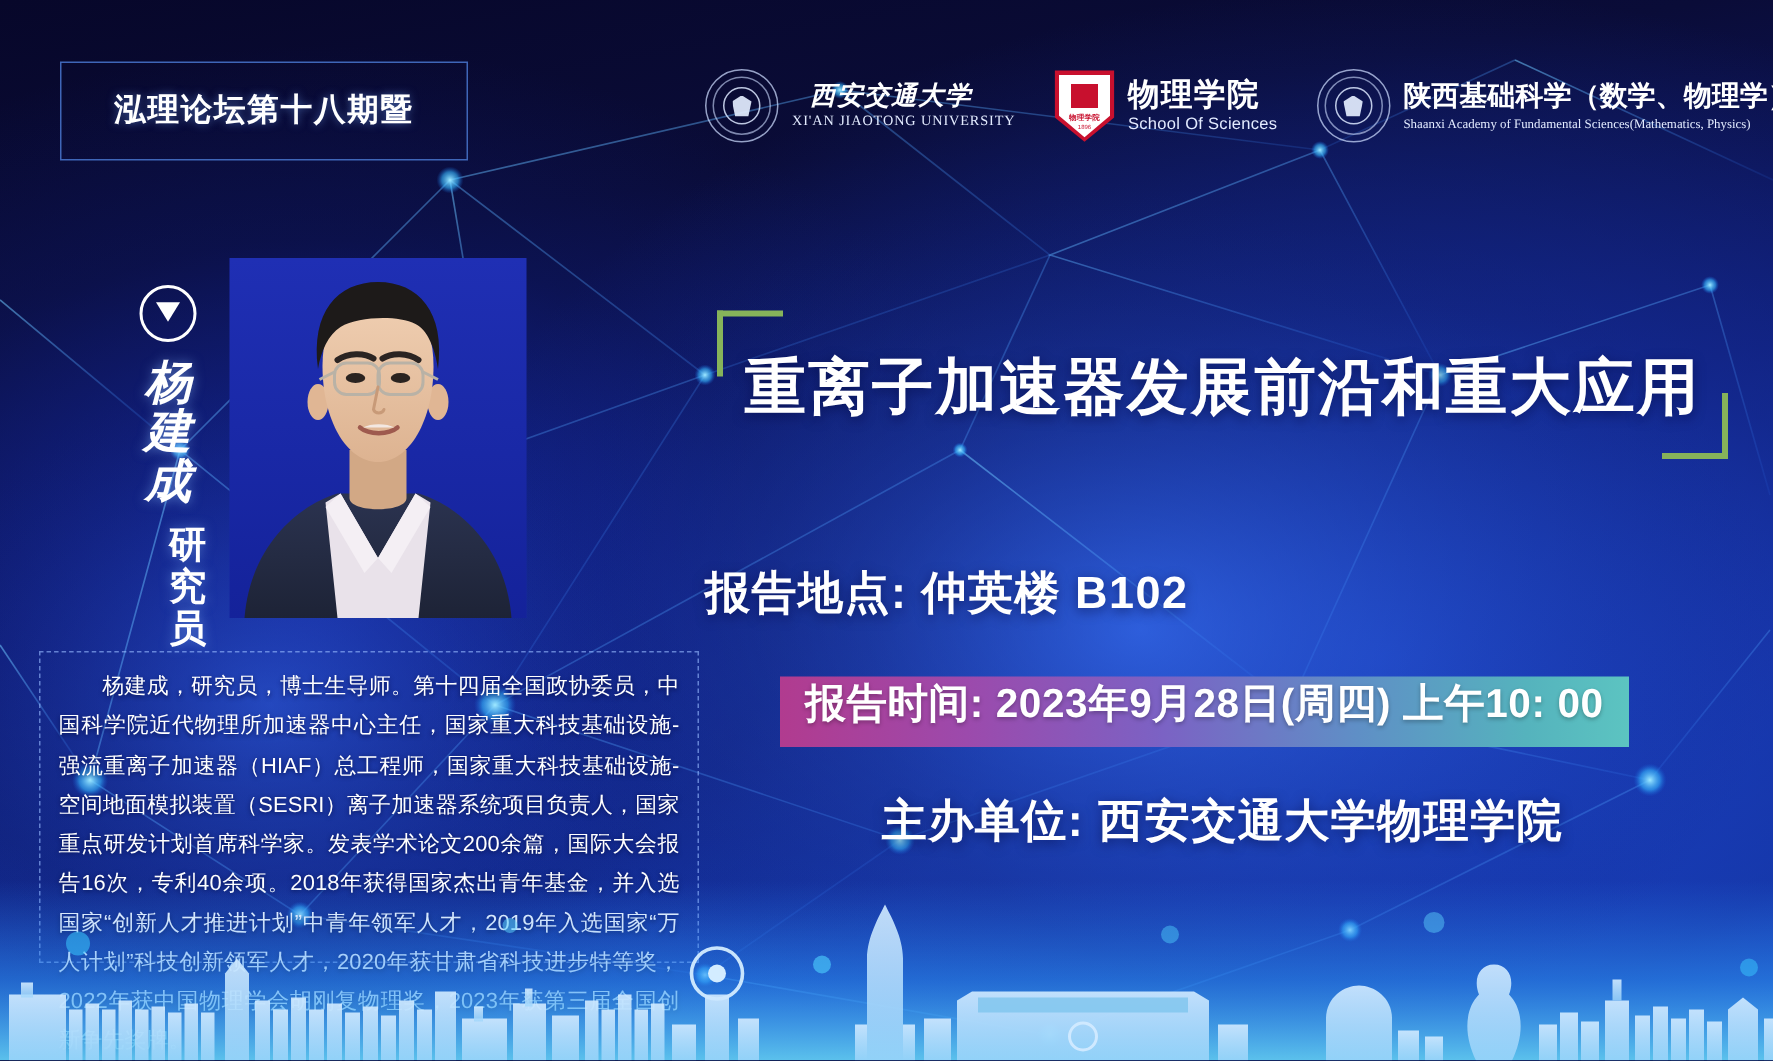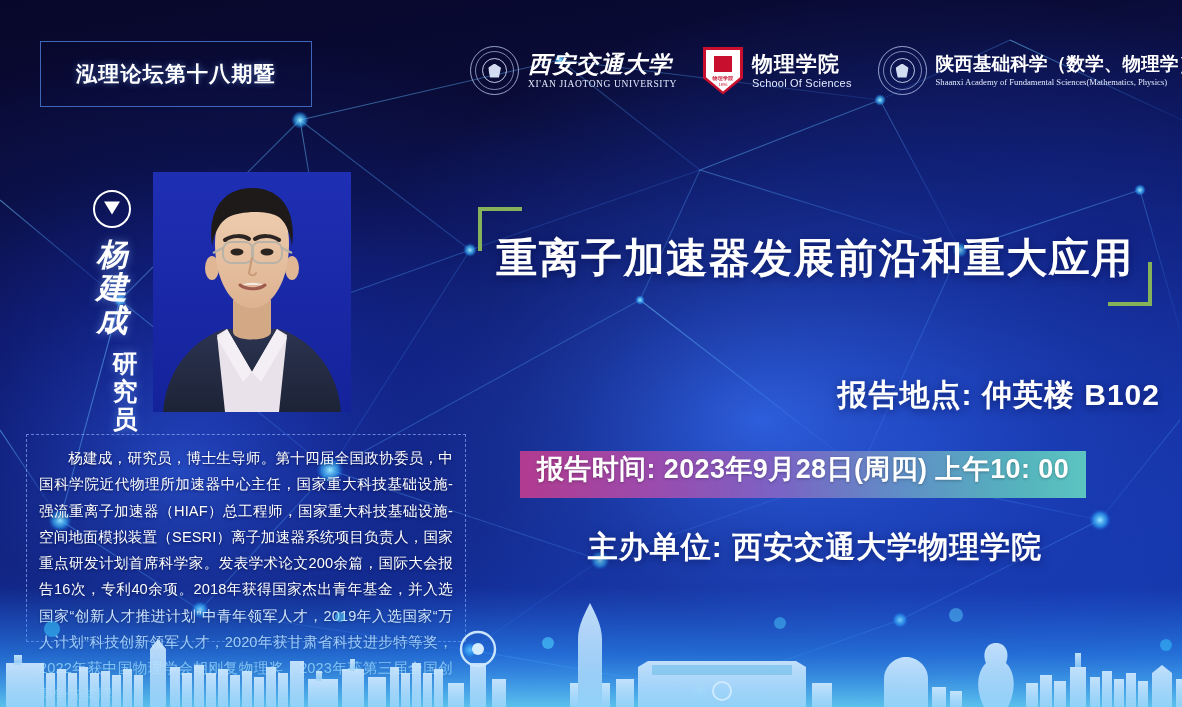--- a/index.html
+++ b/index.html
@@ -56,21 +56,21 @@
   .shield .sh-inner{position:absolute;left:3px;right:3px;top:3px;bottom:3px;
     background:#ffffff;
     clip-path:polygon(0 0,100% 0,100% 66%,50% 100%,0 66%);}
   .shield .sh-bar{position:absolute;left:8px;right:8px;top:6px;height:16px;background:#c8102e;}
   .shield .sh-t1{position:absolute;left:0;right:0;top:25px;text-align:center;
     font-size:5px;color:#c8102e;font-weight:bold;letter-spacing:.2px;}
   .shield .sh-t2{position:absolute;left:0;right:0;top:32px;text-align:center;
     font-size:4px;color:#c8102e;}
 
   .logo-txt .cn{color:#fff;font-size:21px;font-weight:bold;letter-spacing:1px;line-height:1.1;white-space:nowrap;}
-  .logo-txt .cn.script{font-family:"Liberation Serif","DejaVu Serif",serif;font-style:italic;font-size:23px;}
+  .logo-txt .cn.script{font-family:"Liberation Serif","DejaVu Serif",serif;font-style:italic;font-size:17px;margin-left:12px;}
   .logo-txt .en{color:#e3ebff;font-size:9.5px;letter-spacing:.6px;margin-top:2px;white-space:nowrap;
       font-family:Liberation Serif, serif;}
   .logo-txt .en.sans{font-family:"Liberation Sans",sans-serif;font-size:11px;letter-spacing:.2px;}
 
   .logo-txt .cn.small{font-size:18.5px;letter-spacing:.2px;}
   .logo-txt .en.tiny{font-size:8.6px;letter-spacing:0;}
 
   
   .vname{position:absolute;left:82px;top:190px;width:60px;text-align:center;}
   .vname .badge-y{
@@ -122,21 +122,21 @@
   .brk.tl{left:8px;top:2px;border-left:4px solid #86b35a;border-top:4px solid #86b35a;}
   .brk.br{right:8px;bottom:4px;border-right:4px solid #86b35a;border-bottom:4px solid #86b35a;}
   .title{
     position:absolute;left:0;right:0;top:26px;text-align:center;
     color:#ffffff;font-size:41px;font-weight:bold;letter-spacing:1.5px;
     white-space:nowrap;
     text-shadow:0 2px 8px rgba(0,8,60,.55);
   }
 
   .venue{
-    position:absolute;left:470px;top:375px;width:690px;text-align:right;
+    position:absolute;left:470px;top:375px;width:690px;text-align:left;
     color:#ffffff;font-size:30px;font-weight:bold;letter-spacing:1px;white-space:nowrap;
     text-shadow:0 2px 8px rgba(0,8,60,.55);
   }
 
   .timebar{
     position:absolute;left:520px;top:451px;width:566px;height:47px;
     background:linear-gradient(90deg,#b13b8f 0%,#9c4aac 22%,#7b62c4 45%,#5f8fc6 68%,#55b3bd 88%,#5cc4c1 100%);
     display:flex;align-items:flex-start;justify-content:center;
   }
   .timebar span{

